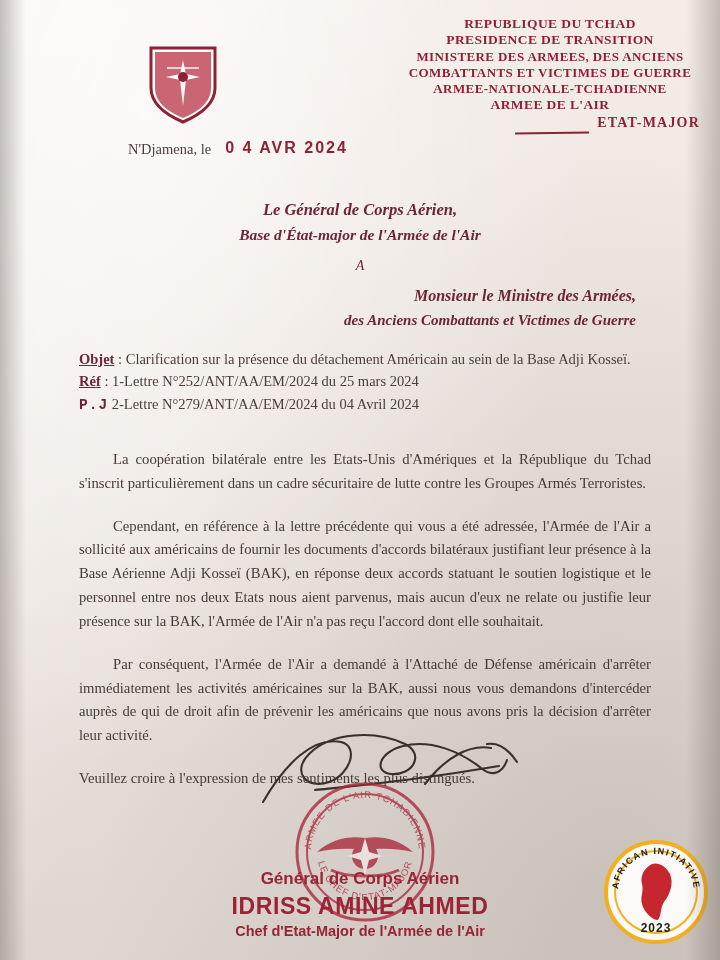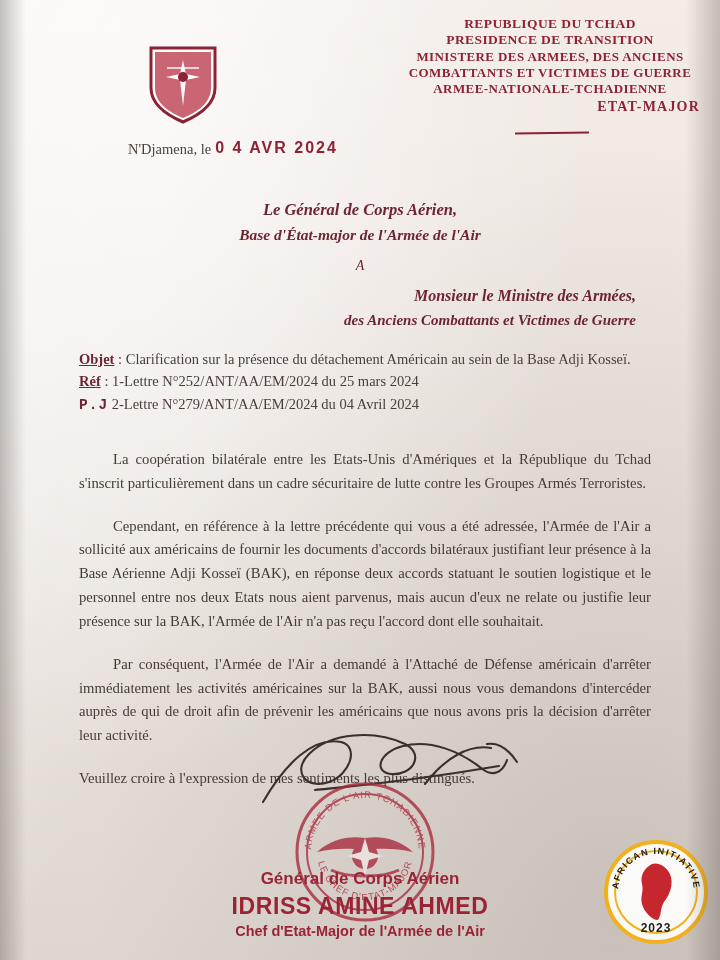--- a/index.html
+++ b/index.html
@@ -105,21 +105,21 @@
     font-size: 14.5px;
     color: #4a3f3b;
     font-family: "Liberation Serif", serif;
   }
   #dateline .date {
     font-family: "Liberation Sans", sans-serif;
     font-weight: bold;
     font-size: 16px;
     color: #8d2234;
     letter-spacing: 2px;
-    margin-left: 4px;
+    margin-left: 14px;
     position: relative;
     top: -1px;
   }
 
   #refno {
     position: absolute;
     left: 440px;
     top: 132px;
     font-size: 15px;
     color: #5a4c47;
@@ -279,20 +279,21 @@
         <path d="M22 24 L54 24" stroke="#ffffff" stroke-width="2" opacity="0.7"></path>
       </svg>
     </div>
 
     <div id="ministry-block">
       <div class="l ink">REPUBLIQUE DU TCHAD</div>
       <div class="l ink">PRESIDENCE DE TRANSITION</div>
       <div class="l ink small">MINISTERE DES ARMEES, DES ANCIENS</div>
       <div class="l ink small">COMBATTANTS  ET  VICTIMES  DE GUERRE</div>
       <div class="l ink small">ARMEE-NATIONALE-TCHADIENNE</div>
+      <div class="l ink">ARMEE DE L'AIR</div>
       <div class="l ink etat">ETAT-MAJOR</div>
     </div>
     <div id="etatmajor-rule"></div>
 
     <div id="dateline">
       <span>N'Djamena, le</span><span class="date">0 4  AVR  2024</span>
     </div>
 
   </div>
 

